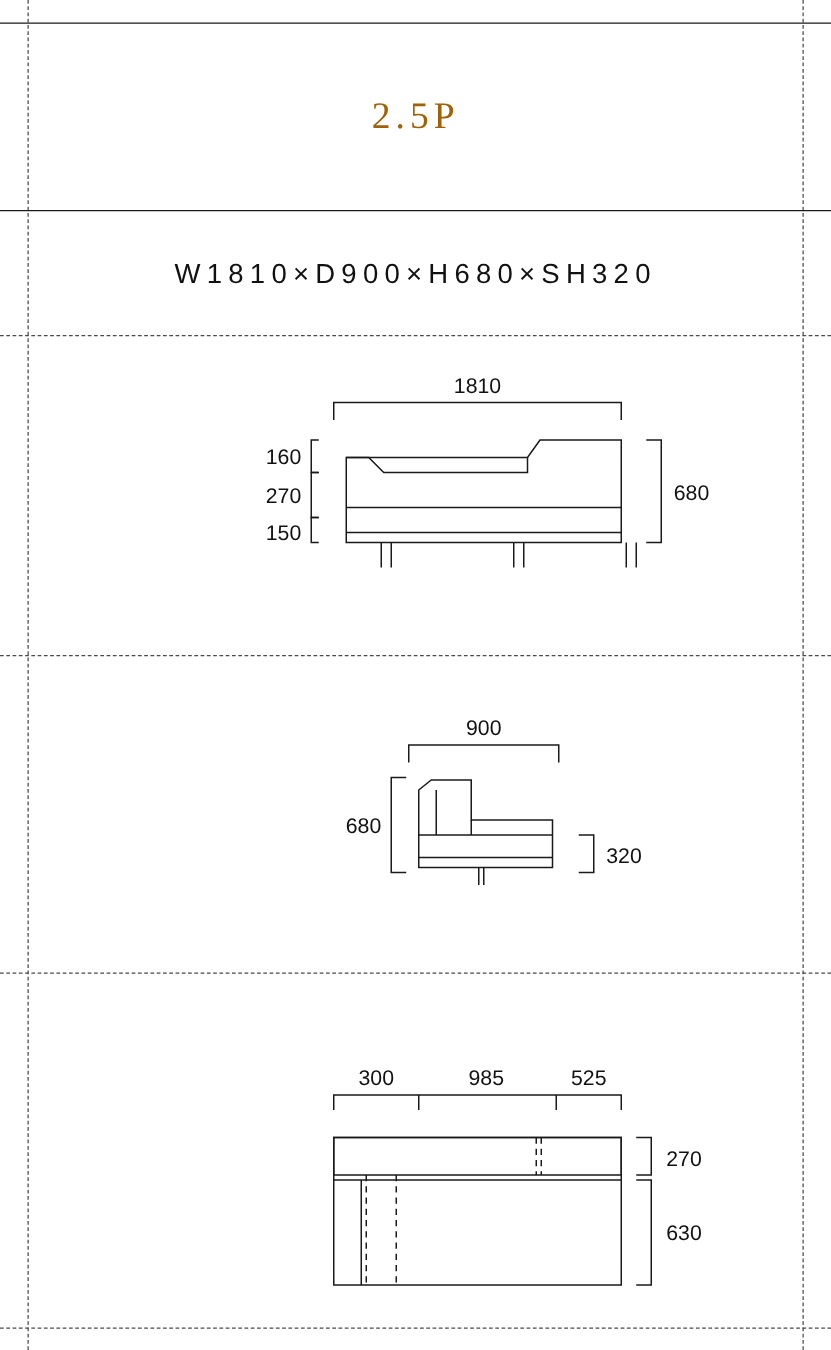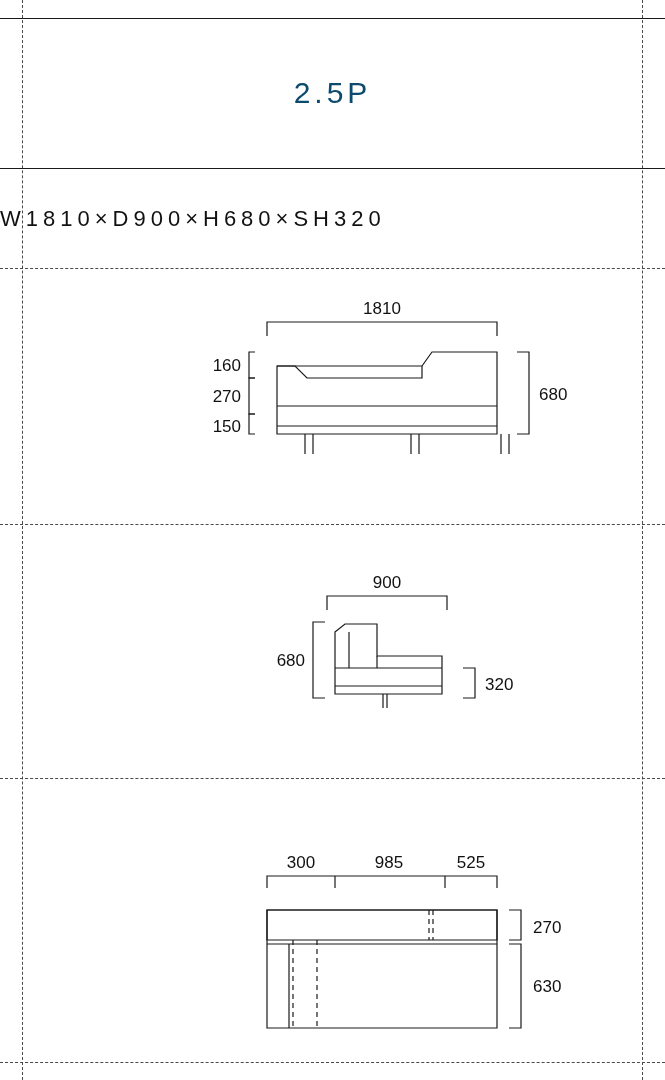--- a/index.html
+++ b/index.html
@@ -54,30 +54,31 @@
     top: 18px;
     height: 150px;
     display: flex;
     align-items: center;
     justify-content: center;
   }
   .title-text {
     font-size: 30px;
     letter-spacing: 4px;
     font-weight: 400;
-    color: #0c4a6e;
+    color: #a16207;
+    font-family: Liberation Serif, serif;
   }
   .spec-row {
     position: absolute;
     left: 0; right: 0;
     top: 170px;
     height: 98px;
     display: flex;
     align-items: center;
-    justify-content: flex-start;
+    justify-content: center;
   }
   .spec-text {
     font-size: 22px;
     letter-spacing: 5px;
     color: #111;
   }
 
   .view {
     position: absolute;
     left: 0;

